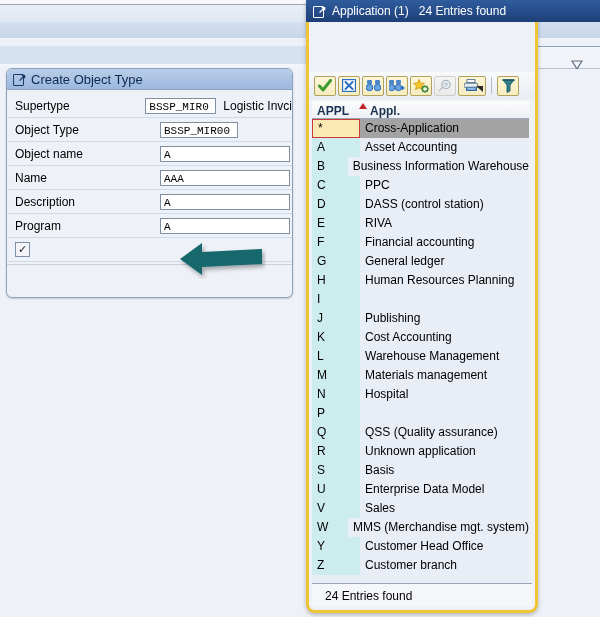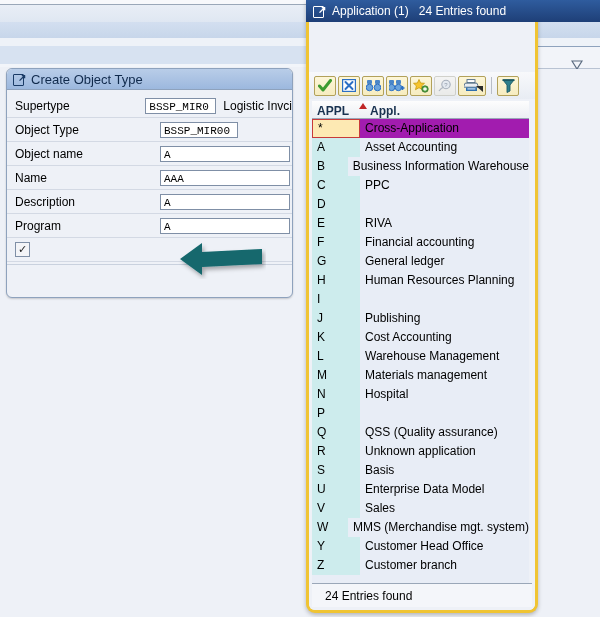--- a/index.html
+++ b/index.html
@@ -162,21 +162,21 @@
     width:48px;height:19px;line-height:19px;
     background:#cdeced;padding-left:5px;font-size:12px;color:#000;box-sizing:border-box;
   }
   .cell-desc{
     flex:1;height:19px;line-height:19px;background:#e8edf6;
     padding-left:5px;font-size:12px;color:#000;white-space:nowrap;box-sizing:border-box;
   }
   .trow.selected .cell-key{
     background:#fde9b3;border:1.5px solid #c73a3a;box-sizing:border-box;line-height:16px;
   }
-  .trow.selected .cell-desc{background:#a21caf;}
+  .trow.selected .cell-desc{background:#a3a3a3;}
   #popup-footer{
     position:absolute;left:3px;bottom:3px;width:220px;height:24px;
     background:#f4f6fa;border-top:1px solid #9aa7b8;
     display:flex;align-items:center;padding-left:13px;box-sizing:border-box;
     font-size:12px;color:#000;
   }
   
   #right-strip{
     position:absolute;left:538px;top:69px;width:62px;height:548px;background:#eef1f7;
   }
@@ -362,20 +362,21 @@
           <div class="trow">
             <div class="cell-key">B</div>
             <div class="cell-desc">Business Information Warehouse</div>
           </div>
           <div class="trow">
             <div class="cell-key">C</div>
             <div class="cell-desc">PPC</div>
           </div>
           <div class="trow">
             <div class="cell-key">D</div>
+            <div class="cell-desc">DASS (control station)</div>
           </div>
           <div class="trow">
             <div class="cell-key">E</div>
             <div class="cell-desc">RIVA</div>
           </div>
           <div class="trow">
             <div class="cell-key">F</div>
             <div class="cell-desc">Financial accounting</div>
           </div>
           <div class="trow">

